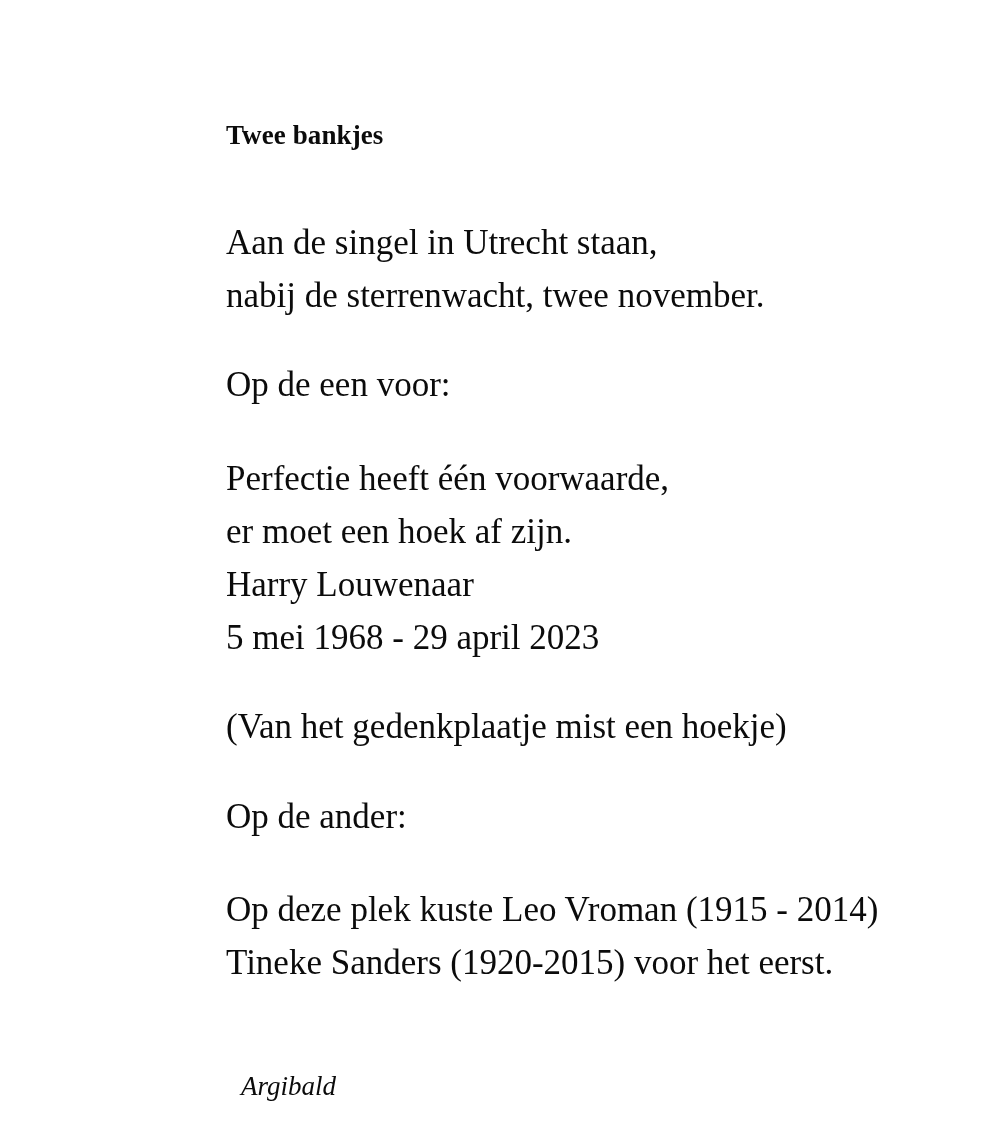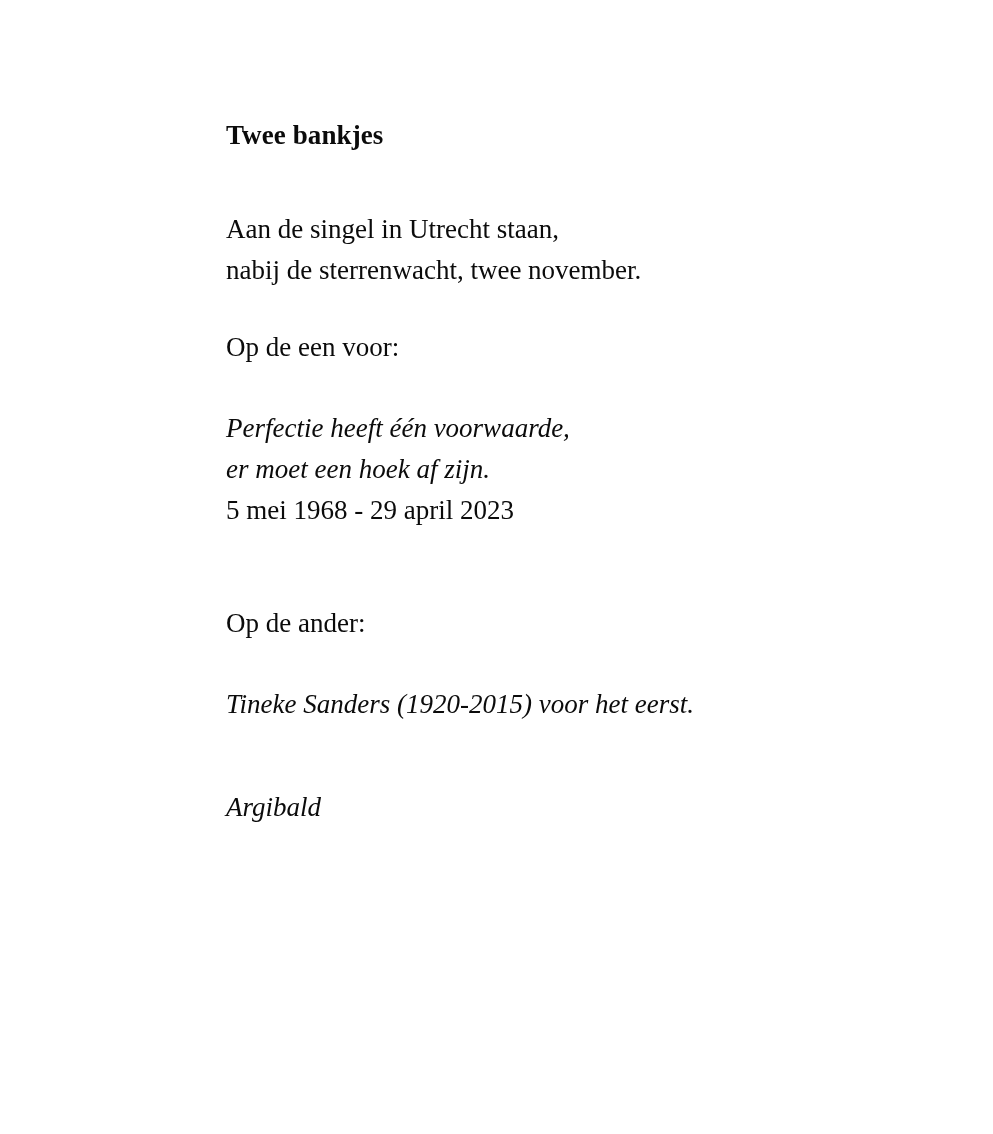--- a/index.html
+++ b/index.html
@@ -18,52 +18,51 @@
     position: relative;
     width: 993px;
     height: 1134px;
     box-sizing: border-box;
     padding: 118px 80px 0 226px;
   }
   .poem-title {
     font-size: 27px;
     font-weight: bold;
     line-height: 1.30;
-    margin: 0 0 9px 0;
+    margin: 0 0 16px 0;
     letter-spacing: 0.1px;
   }
   .stanza {
-    font-size: 27px;
+    font-size: 35px;
     line-height: 1.52;
     margin: 0;
   }
   .gap-lg {
     height: 47px;
   }
   .gap-md {
     height: 40px;
   }
   .gap-sm {
     height: 36px;
   }
   .gap-xl {
     height: 62px;
   }
   .line {
     display: block;
     white-space: pre;
   }
   .italic {
-    font-style: italic;
   }
   .signature {
     font-size: 27px;
     font-style: italic;
     line-height: 1.52;
-    margin: 0;
+    margin: 15px;
   }
 </style>
 </head>
 <body>
 
 <div class="page">
 
   <h1 class="poem-title">Twee bankjes</h1>
 
   <div class="gap-lg"></div>
@@ -77,35 +76,40 @@
 
   <p class="stanza">
     <span class="line">Op de een voor:</span>
   </p>
 
   <div class="gap-md"></div>
 
   <p class="stanza">
     <span class="line italic">Perfectie heeft één voorwaarde,</span>
     <span class="line italic">er moet een hoek af zijn.</span>
+    <span class="line">Harry Louwenaar</span>
     <span class="line">5 mei 1968 - 29 april 2023</span>
   </p>
 
   <div class="gap-sm"></div>
 
+  <p class="stanza">
+    <span class="line">(Van het gedenkplaatje mist een hoekje)</span>
+  </p>
 
   <div class="gap-sm"></div>
 
   <p class="stanza">
     <span class="line">Op de ander:</span>
   </p>
 
   <div class="gap-md"></div>
 
   <p class="stanza italic">
+    <span class="line">Op deze plek kuste Leo Vroman (1915 - 2014)</span>
     <span class="line">Tineke Sanders (1920-2015) voor het eerst.</span>
   </p>
 
   <div class="gap-xl"></div>
 
   <p class="signature">Argibald</p>
 
 </div>
 
 </body></html>

